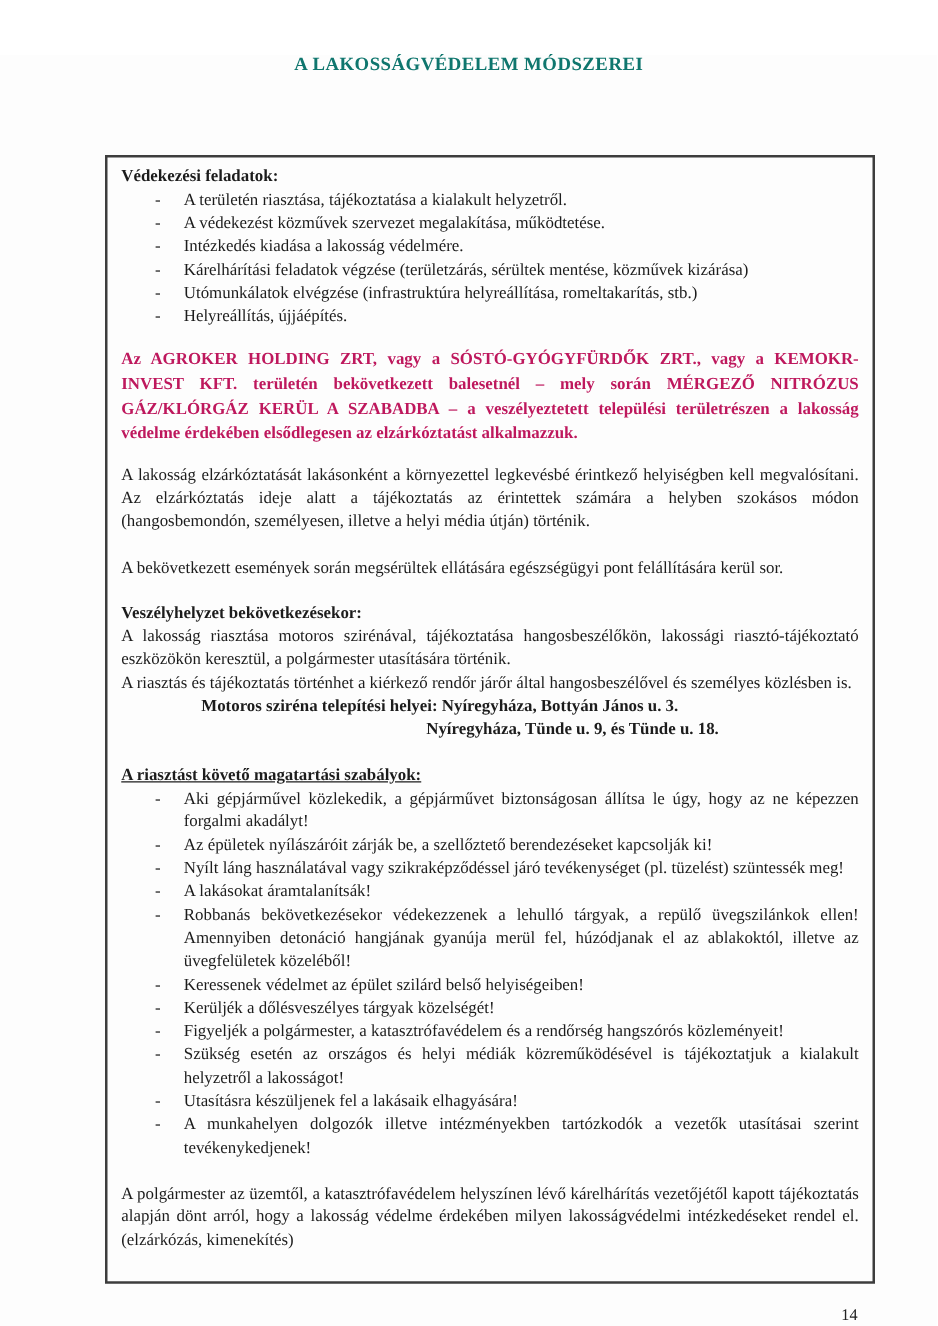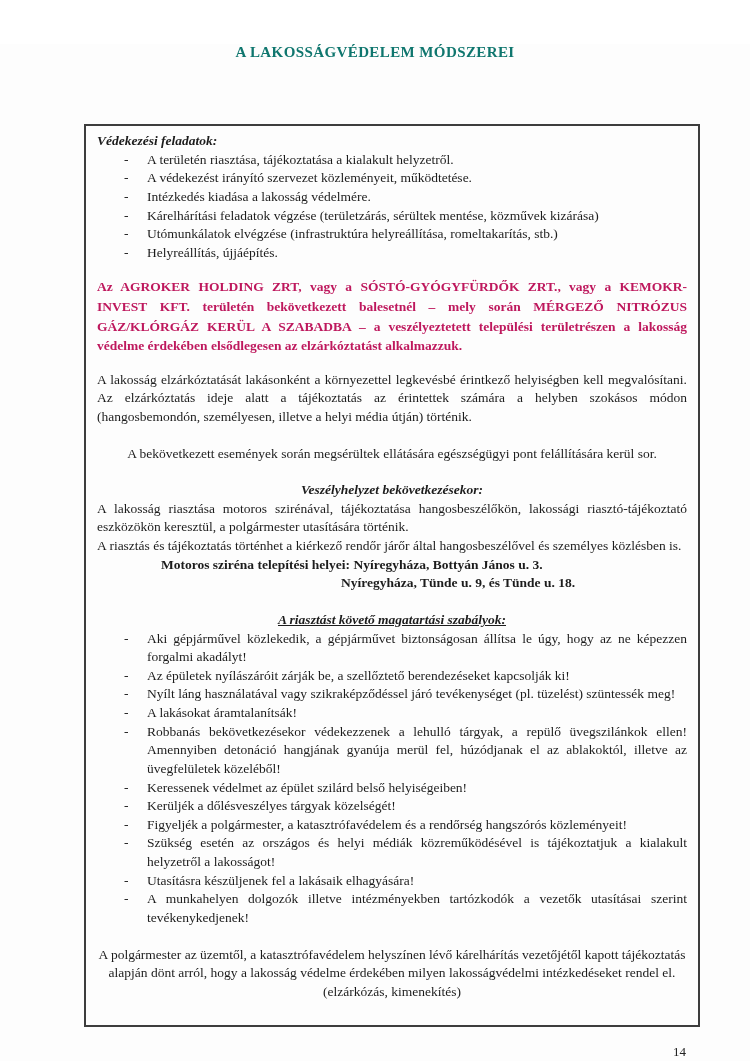--- a/index.html
+++ b/index.html
@@ -27,32 +27,31 @@
     position: absolute;
     left: 84px; top: 80px;
     width: 616px; height: 903px;
     border: 2px solid #3d3d3d;
     padding: 6px 11px 8px 11px;
     font-size: 13.5px;
     line-height: 1.38;
   }
   .section-heading {
     font-weight: bold;
-    font-style: italic;
   }
   .section-heading.underlined { text-decoration: underline; }
   .para { text-align: justify; }
   .para.alert {
     color: #be185d;
     font-weight: bold;
     margin-top: 15px;
     line-height: 1.45;
   }
   .gap-m { margin-top: 15px; }
-  .gap-l { margin-top: 18px; text-align: center; }
+  .gap-l { margin-top: 18px; }
   .bullet-list { }
   .bullet-item {
     position: relative;
     padding-left: 50px;
     text-align: justify;
   }
   .bullet-item::before {
     content: "-";
     position: absolute;
     left: 27px; top: 0;
@@ -73,21 +72,21 @@
 
 <div class="page">
 
   <div class="doc-title">A LAKOSSÁGVÉDELEM MÓDSZEREI</div>
 
   <div class="content-box">
 
     <div class="section-heading">Védekezési feladatok:</div>
     <div class="bullet-list">
       <div class="bullet-item">A területén riasztása, tájékoztatása a kialakult helyzetről.</div>
-      <div class="bullet-item">A védekezést irányító szervezet közleményeit, működtetése.</div>
+      <div class="bullet-item">A védekezést közművek szervezet megalakítása, működtetése.</div>
       <div class="bullet-item">Intézkedés kiadása a lakosság védelmére.</div>
       <div class="bullet-item">Kárelhárítási feladatok végzése (területzárás, sérültek mentése, közművek kizárása)</div>
       <div class="bullet-item">Utómunkálatok elvégzése (infrastruktúra helyreállítása, romeltakarítás, stb.)</div>
       <div class="bullet-item">Helyreállítás, újjáépítés.</div>
     </div>
 
     <div class="para alert">Az AGROKER HOLDING ZRT, vagy a SÓSTÓ-GYÓGYFÜRDŐK ZRT., vagy a KEMOKR-INVEST KFT. területén bekövetkezett balesetnél – mely során MÉRGEZŐ NITRÓZUS GÁZ/KLÓRGÁZ KERÜL A SZABADBA – a veszélyeztetett települési területrészen a lakosság védelme érdekében elsődlegesen az elzárkóztatást alkalmazzuk.</div>
 
     <div class="para gap-m">A lakosság elzárkóztatását lakásonként a környezettel legkevésbé érintkező helyiségben kell megvalósítani. Az elzárkóztatás ideje alatt a tájékoztatás az érintettek számára a helyben szokásos módon (hangosbemondón, személyesen, illetve a helyi média útján) történik.</div>
 

